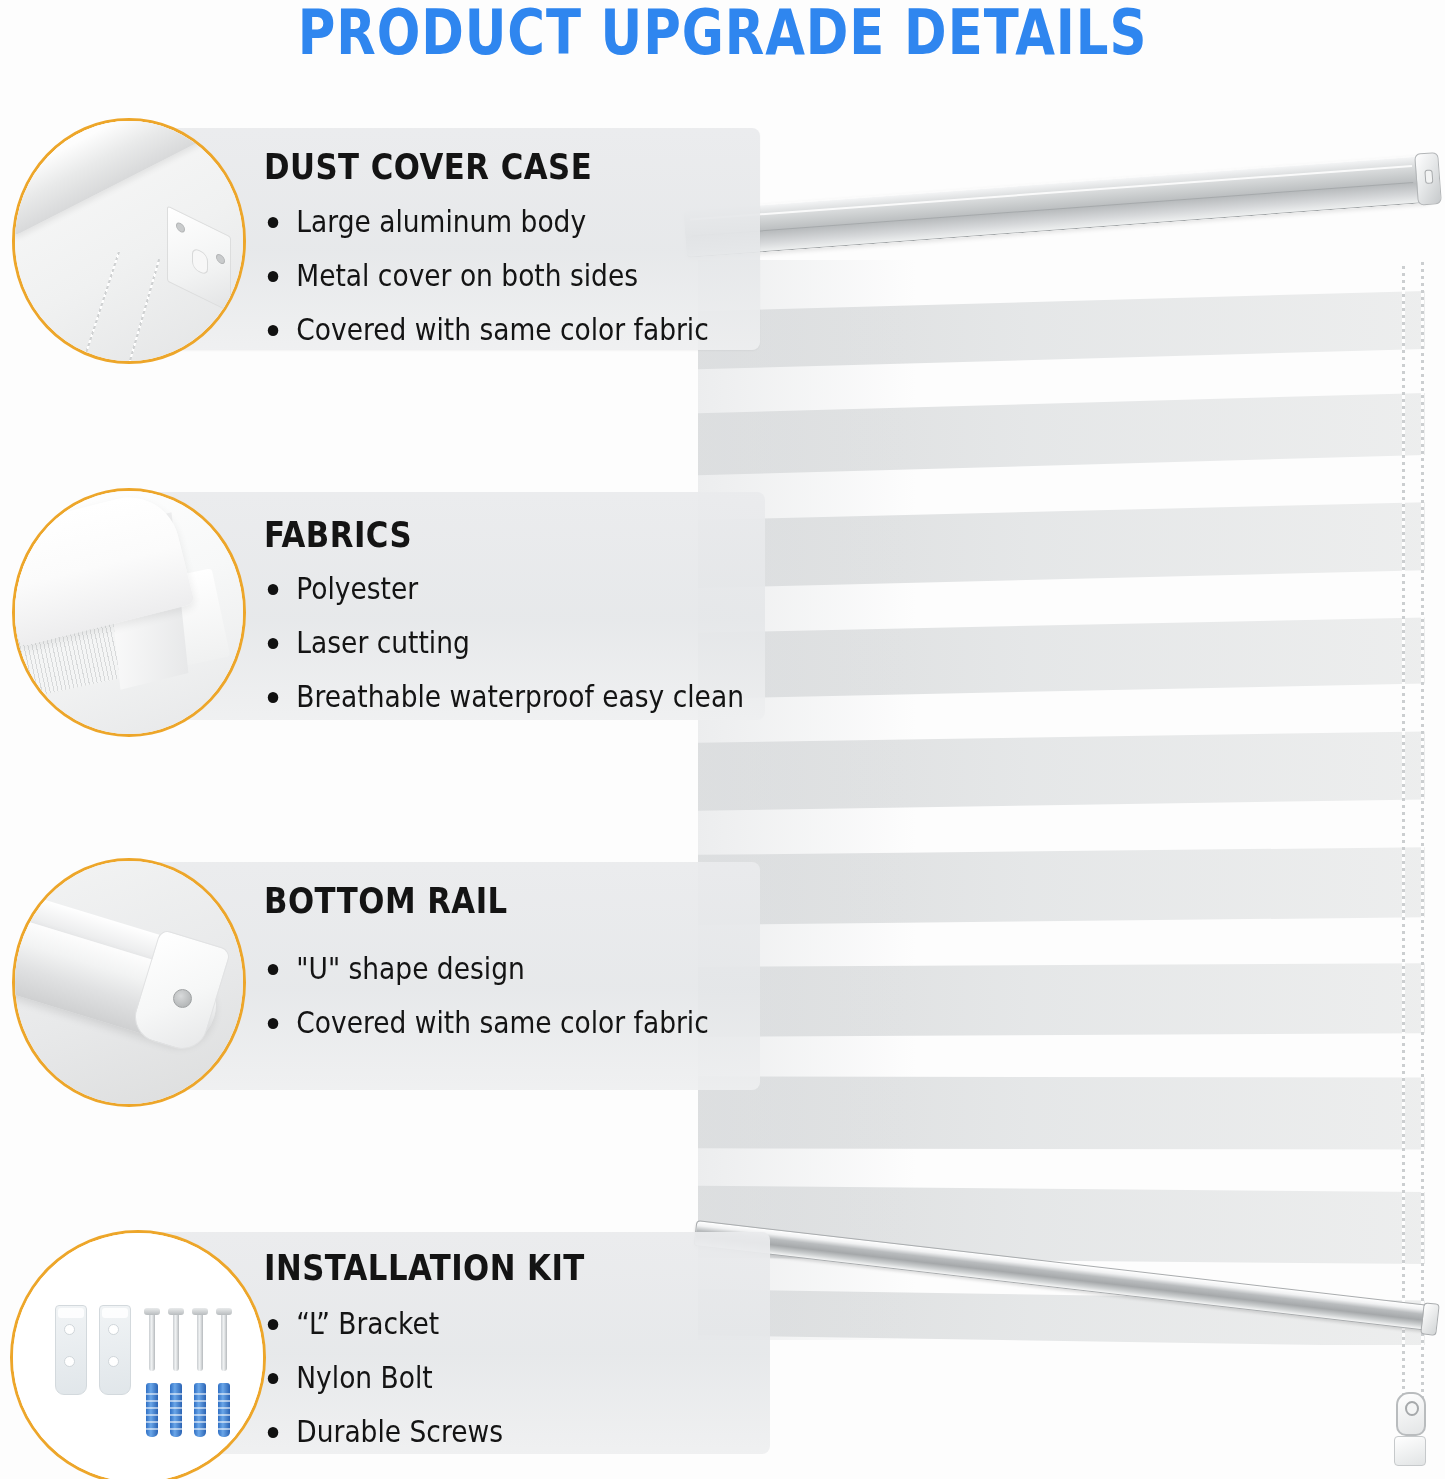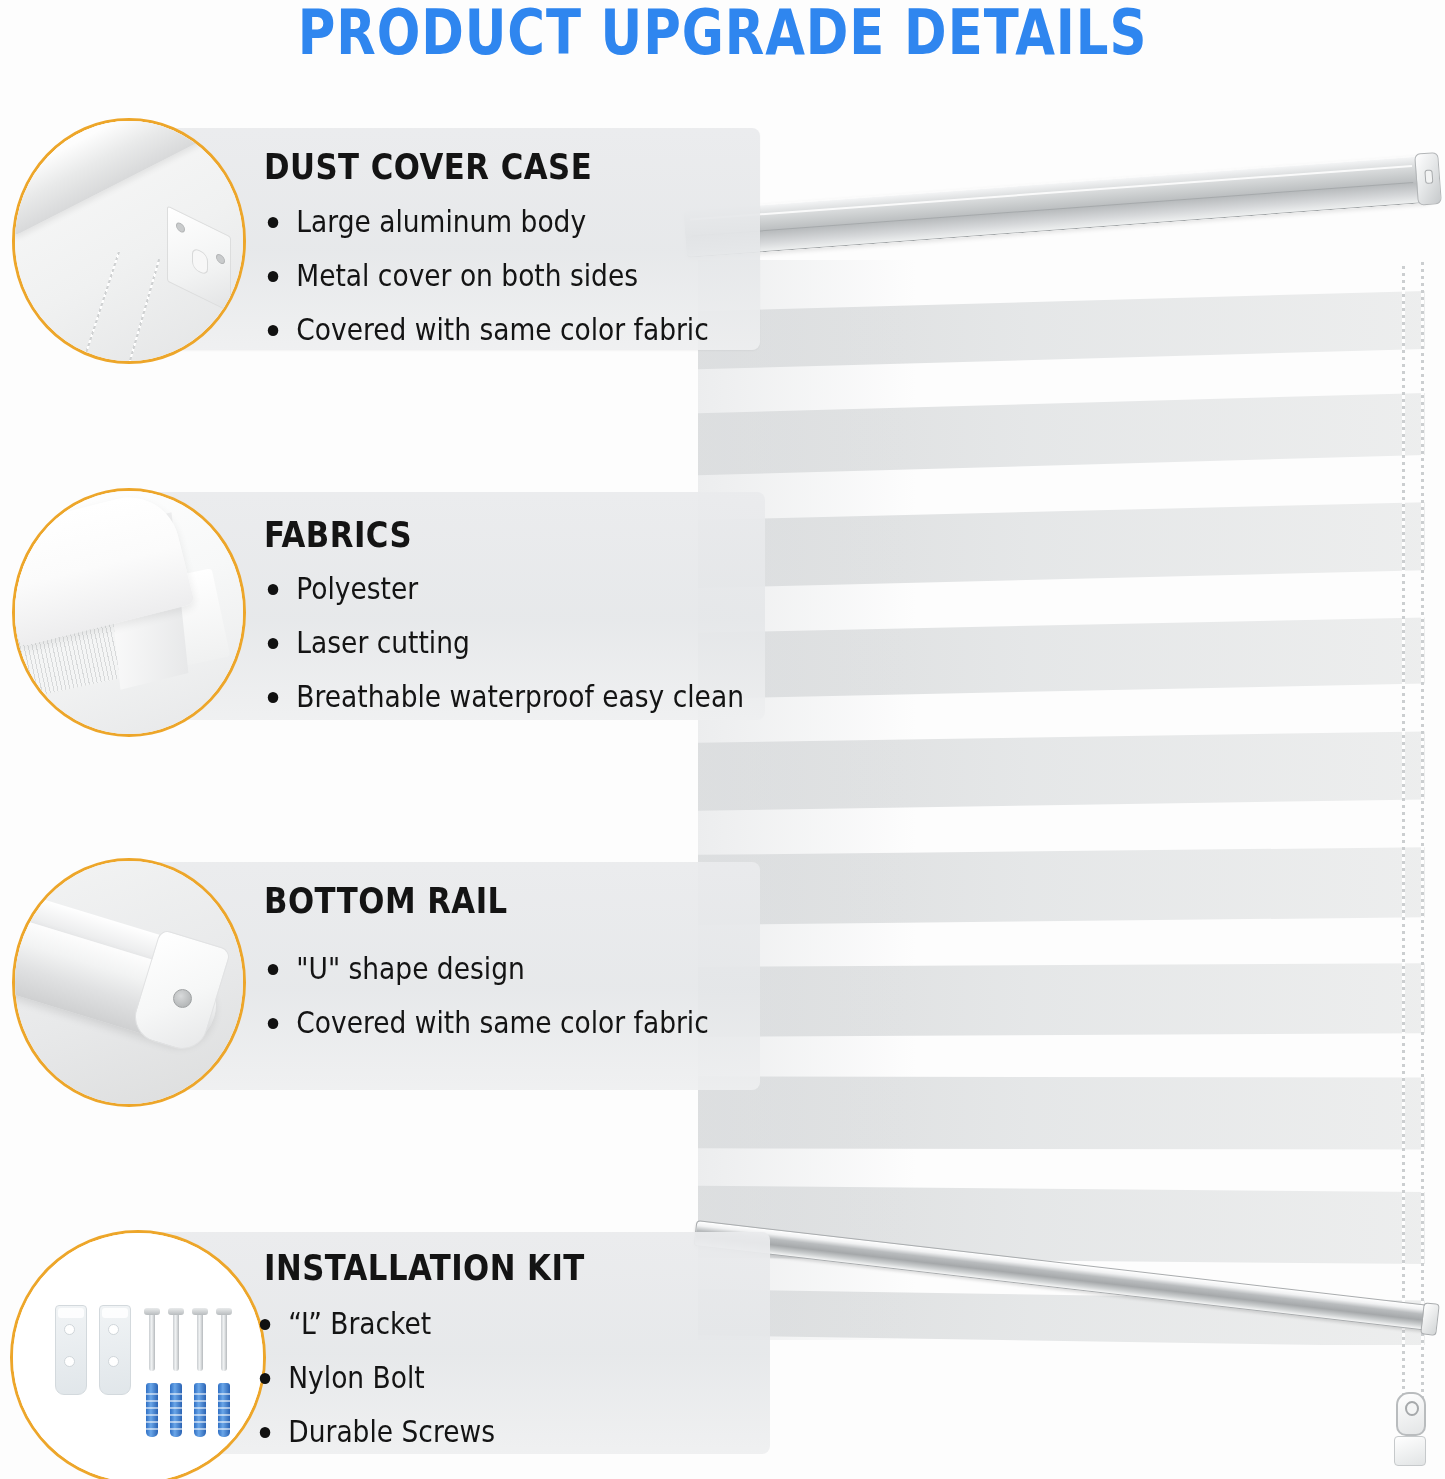--- a/index.html
+++ b/index.html
@@ -423,20 +423,20 @@
             <div class="ribs"></div>
           </div>
         <div class="plug" style="left:205px;top:150px;">
             <div class="ribs"></div>
           </div>
       </div>
     </div>
 
     <div class="heading" style="left:264px;top:1247px;">INSTALLATION KIT</div>
 
-    <div class="bullets" style="left:256px;top:1305px;">
+    <div class="bullets" style="left:264px;top:1305px;">
       <div class="bullet">“L”  Bracket</div>
       <div class="bullet">Nylon Bolt</div>
       <div class="bullet">Durable Screws</div>
     </div>
   </div>
 
 </div>
 
 </body></html>

